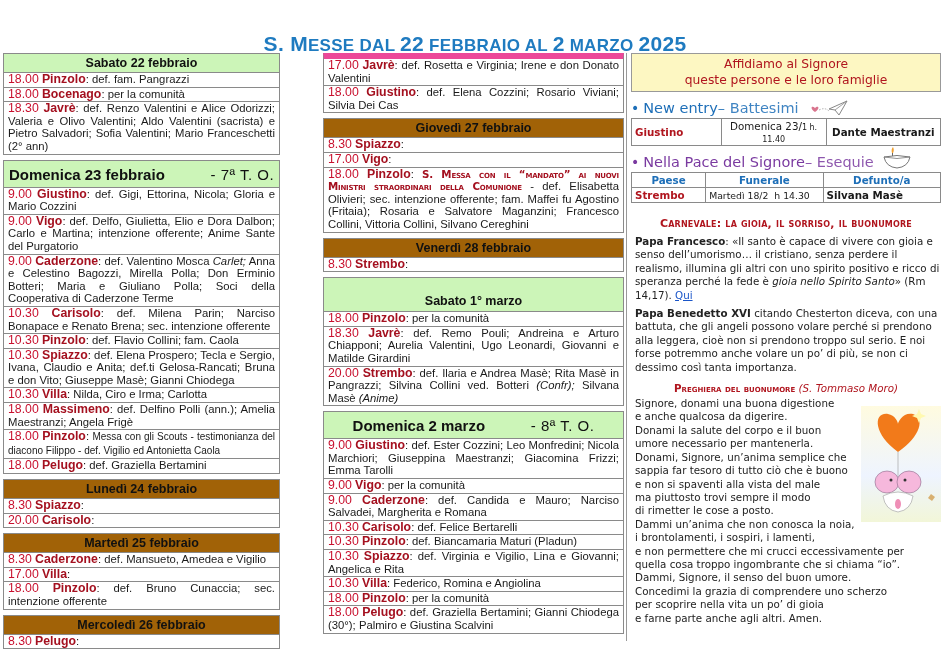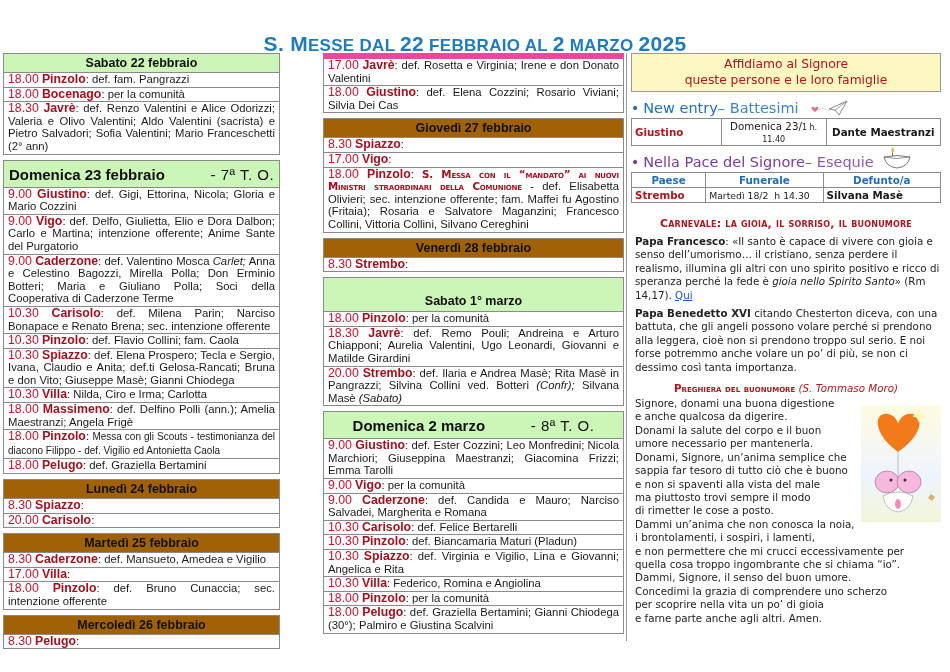--- a/index.html
+++ b/index.html
@@ -130,21 +130,21 @@
       <div class="entry"><span class="time">18.00</span> <span class="place">Pinzolo</span><span>: </span><span class="caps">S. Messa con il “mandato” ai nuovi Ministri straordinari della Comunione</span><span> - def. Elisabetta Olivieri; sec. intenzione offerente; fam. Maffei fu Agostino (Fritaia); Rosaria e Salvatore Maganzini; Francesco Collini, Vittoria Collini, Silvano Cereghini</span></div>
     </div>
     <div class="day">
       <div class="day-head yellow"><span>Venerdì 28 febbraio</span></div>
       <div class="entry"><span class="time">8.30</span> <span class="place">Strembo</span><span>:</span></div>
     </div>
     <div class="day">
       <div class="day-head green" style="padding: 16px 0px 3px;"><span>Sabato 1° marzo</span></div>
       <div class="entry"><span class="time">18.00</span> <span class="place">Pinzolo</span><span>: per la comunità</span></div>
       <div class="entry"><span class="time">18.30</span> <span class="place">Javrè</span><span>: def. Remo Pouli; Andreina e Arturo Chiapponi; Aurelia Valentini, Ugo Leonardi, Giovanni e Matilde Girardini</span></div>
-      <div class="entry"><span class="time">20.00</span> <span class="place">Strembo</span><span>: def. Ilaria e Andrea Masè; Rita Masè in Pangrazzi; Silvina Collini ved. Botteri </span><span class="it">(Confr);</span><span> Silvana Masè </span><span class="it">(Sabato)</span></div>
+      <div class="entry"><span class="time">20.00</span> <span class="place">Strembo</span><span>: def. Ilaria e Andrea Masè; Rita Masè in Pangrazzi; Silvina Collini ved. Botteri </span><span class="it">(Confr);</span><span> Silvana Masè </span><span class="it">(Anime)</span></div>
     </div>
     <div class="day">
       <div class="day-head green big"><span>Domenica 2 marzo</span><span class="to"> - 8ª T. O.</span></div>
       <div class="entry"><span class="time">9.00</span> <span class="place">Giustino</span><span>: def. Ester Cozzini; Leo Monfredini; Nicola Marchiori; Giuseppina Maestranzi; Giacomina Frizzi; Emma Tarolli</span></div>
       <div class="entry"><span class="time">9.00</span> <span class="place">Vigo</span><span>: per la comunità</span></div>
       <div class="entry"><span class="time">9.00</span> <span class="place">Caderzone</span><span>: def. Candida e Mauro; Narciso Salvadei, Margherita e Romana</span></div>
       <div class="entry"><span class="time">10.30</span> <span class="place">Carisolo</span><span>: def. Felice Bertarelli</span></div>
       <div class="entry"><span class="time">10.30</span> <span class="place">Pinzolo</span><span>: def. Biancamaria Maturi (Pladun)</span></div>
       <div class="entry"><span class="time">10.30</span> <span class="place">Spiazzo</span><span>: def. Virginia e Vigilio, Lina e Giovanni; Angelica e Rita</span></div>
       <div class="entry"><span class="time">10.30</span> <span class="place">Villa</span><span>: Federico, Romina e Angiolina</span></div>

